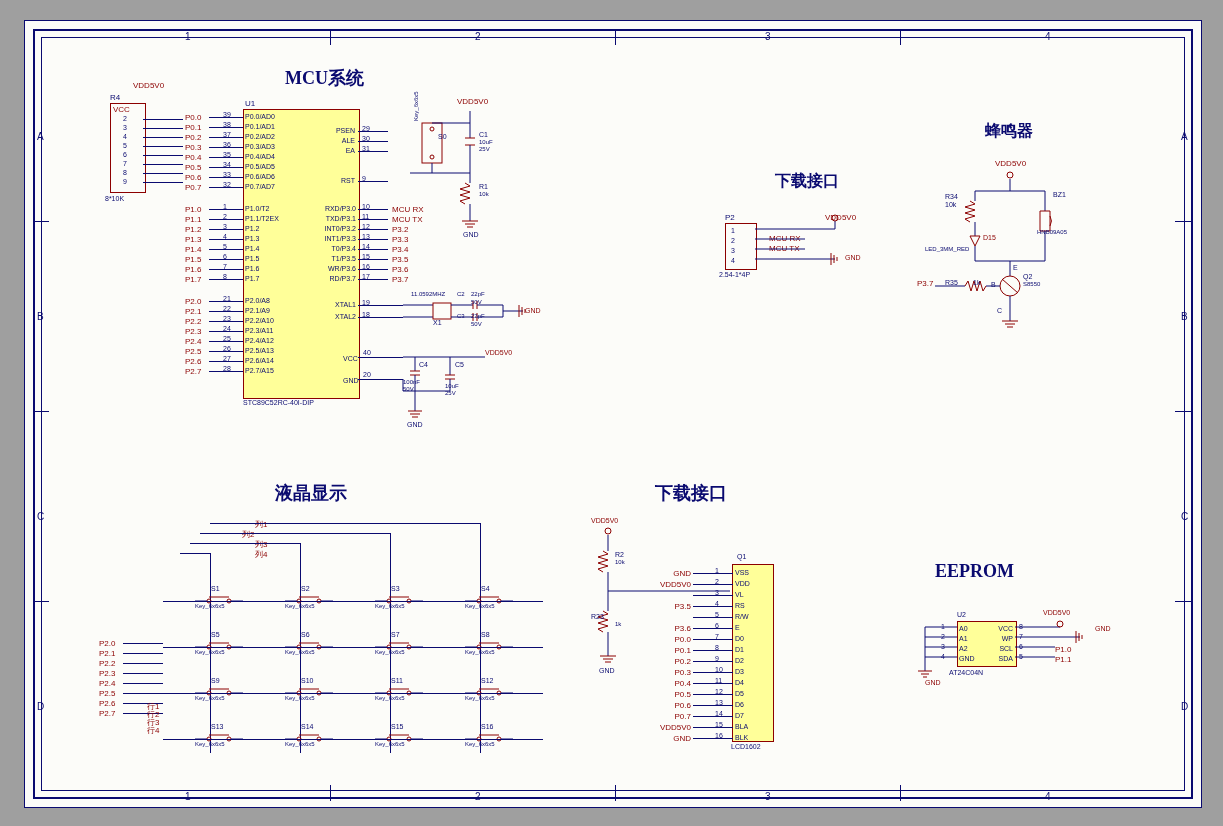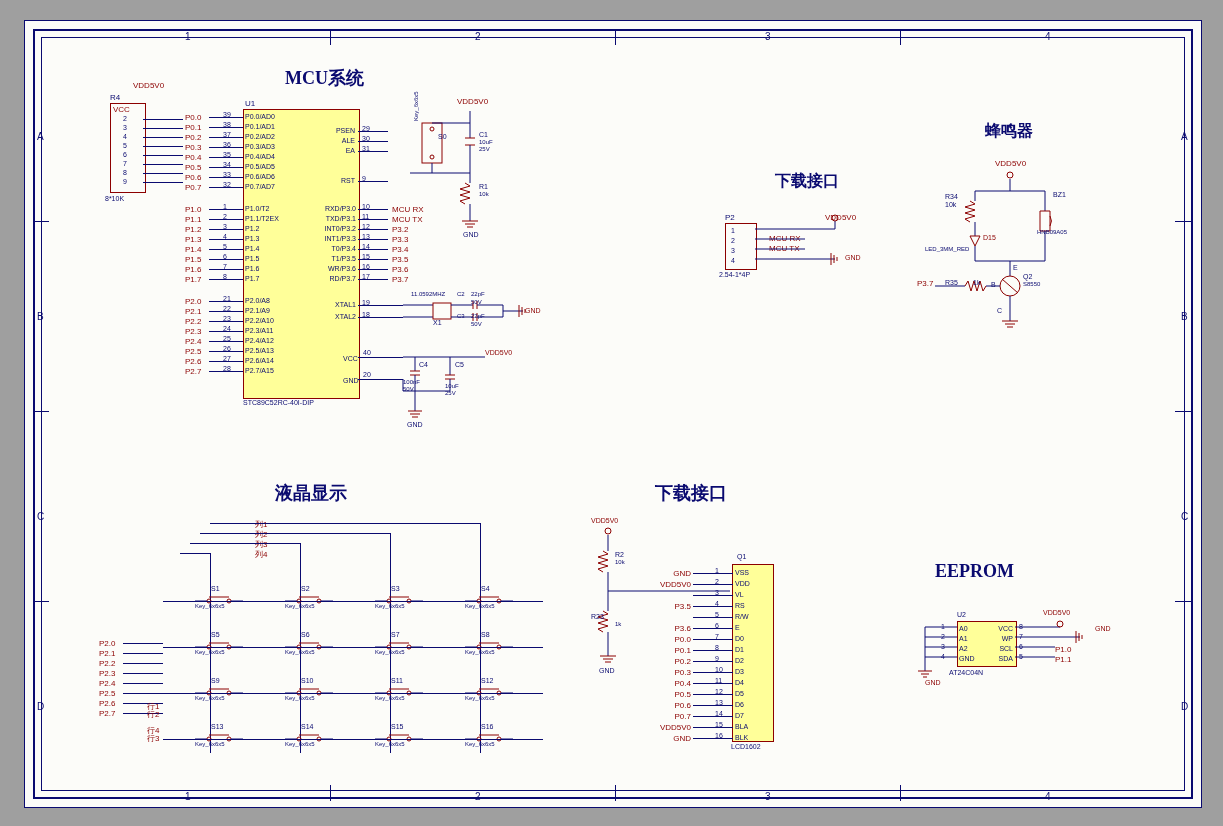--- a/index.html
+++ b/index.html
@@ -419,26 +419,26 @@
         <div class="wire" style="position:absolute;left:18px;top:154px;width:40px;height:1px"></div>
         <div class="net" style="position:absolute;left:-6px;top:160px">P2.4</div>
         <div class="wire" style="position:absolute;left:18px;top:164px;width:40px;height:1px"></div>
         <div class="net" style="position:absolute;left:-6px;top:170px">P2.5</div>
         <div class="wire" style="position:absolute;left:18px;top:174px;width:40px;height:1px"></div>
         <div class="net" style="position:absolute;left:-6px;top:180px">P2.6</div>
         <div class="wire" style="position:absolute;left:18px;top:184px;width:40px;height:1px"></div>
         <div class="net" style="position:absolute;left:-6px;top:190px">P2.7</div>
         <div class="wire" style="position:absolute;left:18px;top:194px;width:40px;height:1px"></div>
         <div class="net" style="position:absolute;left:150px;top:0px">列1</div>
-        <div class="net" style="position:absolute;left:150px;top:10px">列2</div>
+        <div class="net" style="position:absolute;left:137px;top:10px">列2</div>
         <div class="net" style="position:absolute;left:150px;top:20px">列3</div>
         <div class="net" style="position:absolute;left:150px;top:30px">列4</div>
         <div class="net" style="position:absolute;left:42px;top:182px">行1</div>
         <div class="net" style="position:absolute;left:42px;top:190px">行2</div>
-        <div class="net" style="position:absolute;left:42px;top:214px">行3</div>
+        <div class="net" style="position:absolute;left:42px;top:198px">行3</div>
         <div class="net" style="position:absolute;left:42px;top:206px">行4</div>
         <div class="wire" style="position:absolute;left:75px;top:34px;width:30px;height:1px"></div>
         <div class="wire" style="position:absolute;left:105px;top:34px;width:1px;height:200px"></div>
         <div class="wire" style="position:absolute;left:85px;top:24px;width:110px;height:1px"></div>
         <div class="wire" style="position:absolute;left:195px;top:24px;width:1px;height:210px"></div>
         <div class="wire" style="position:absolute;left:95px;top:14px;width:190px;height:1px"></div>
         <div class="wire" style="position:absolute;left:285px;top:14px;width:1px;height:220px"></div>
         <div class="wire" style="position:absolute;left:105px;top:4px;width:270px;height:1px"></div>
         <div class="wire" style="position:absolute;left:375px;top:4px;width:1px;height:230px"></div>
         <svg style="position:absolute;left:90px;top:70px" width="60" height="24">

